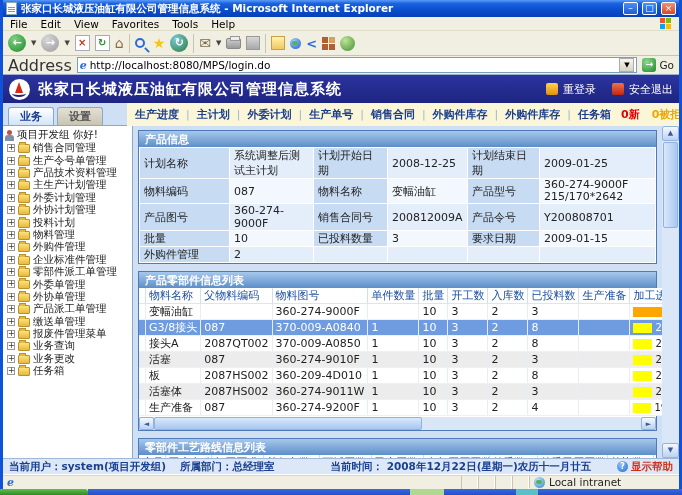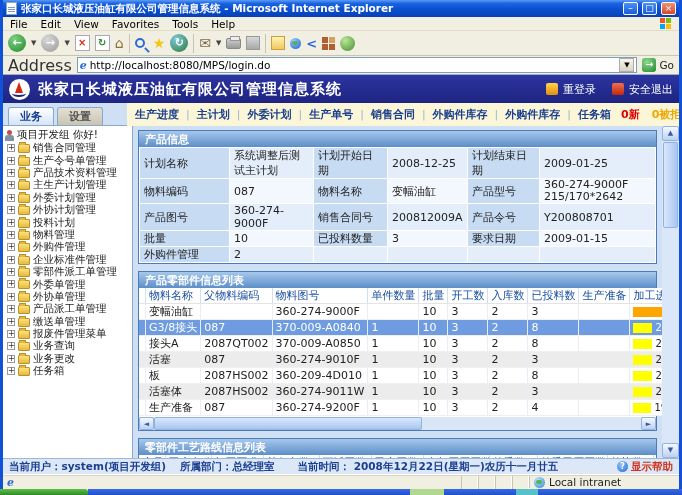--- a/index.html
+++ b/index.html
@@ -106,21 +106,21 @@
   .hscroll{height:14px;display:flex;background:#d8e6f6;border-top:1px solid #fff}
   .hbtns{width:15px;height:13px;flex:none;background:linear-gradient(#f4f8ff,#bcd2f0);border:1px solid #93b2e0;border-radius:2px;font-size:7px;color:#3a5a9c;text-align:center;line-height:12px}
   .htrack{flex:1;display:flex}
   .hthumb{width:55%;height:13px;background:linear-gradient(#d8e8fc,#aac6f0);border:1px solid #93b2e0;border-radius:2px}
   .bodyscroll{width:17px;flex:none;background:#d9e7f8;display:flex;flex-direction:column}
   .bthumb{height:86px;flex:none;margin:1px 1px;background:linear-gradient(90deg,#d8e8fc,#aac6f0);border:1px solid #93b2e0;border-radius:2px}
   .clipwrap{overflow:hidden}
   
   .userbar{height:16px;flex:none;background:#dce8f8;border-top:1px solid #a0b8d8;display:flex;align-items:center;padding:0 6px;font-size:10.5px;font-weight:bold;color:#1b3f8f;white-space:nowrap;overflow:hidden}
   .userbar .gap{width:14px;flex:none}
-  .userbar .mid{margin-left:23px}
+  .userbar .mid{margin-left:56px}
   .helplink{margin-left:auto;display:flex;align-items:center;gap:3px;color:#d03018}
   .qico{width:11px;height:11px;border-radius:50%;background:radial-gradient(circle at 35% 30%,#8cc0f8,#2a6cd4);color:#fff;font-size:8px;font-weight:bold;text-align:center;line-height:11px}
   .statusbar{height:15px;flex:none;background:#f1efe2;border-top:1px solid #fff;box-shadow:inset 0 1px #d8d4c0;display:flex;align-items:center;font-size:10.5px;color:#222}
   .statusbar .p1{flex:1;display:flex;align-items:center;padding-left:4px}
   .spane{width:17px;height:13px;border-left:1px solid #c8c4ae;border-right:1px solid #fff;flex:none}
   .zone{width:150px;flex:none;display:flex;align-items:center;gap:4px;border-left:1px solid #c8c4ae;padding-left:4px}
   .globe{width:11px;height:11px;border-radius:50%;background:radial-gradient(circle at 35% 30%,#bfe0ff,#2a8cc4);flex:none;position:relative}
   .globe::after{content:"";position:absolute;left:2px;top:3px;width:6px;height:4px;background:#58b058;border-radius:2px}
   .taskbar{height:6px;flex:none;display:flex;margin:0 -3px}
   .start{width:88px;flex:none;background:linear-gradient(#5fc04a,#2f8a26);border-radius:0 3px 0 0}

